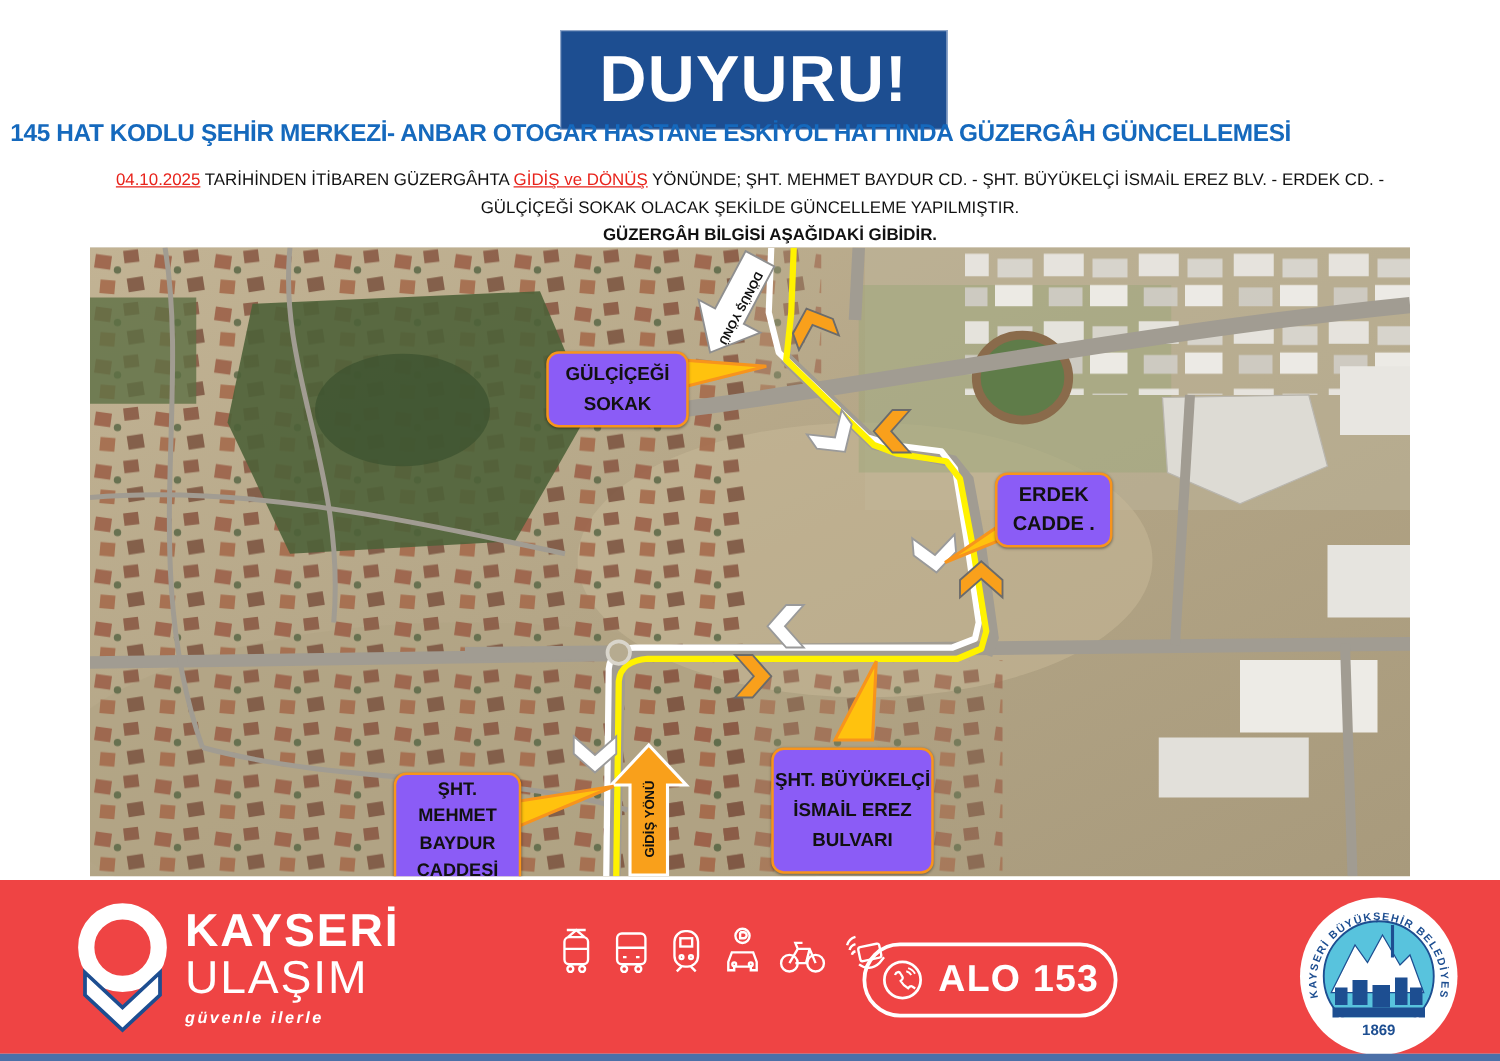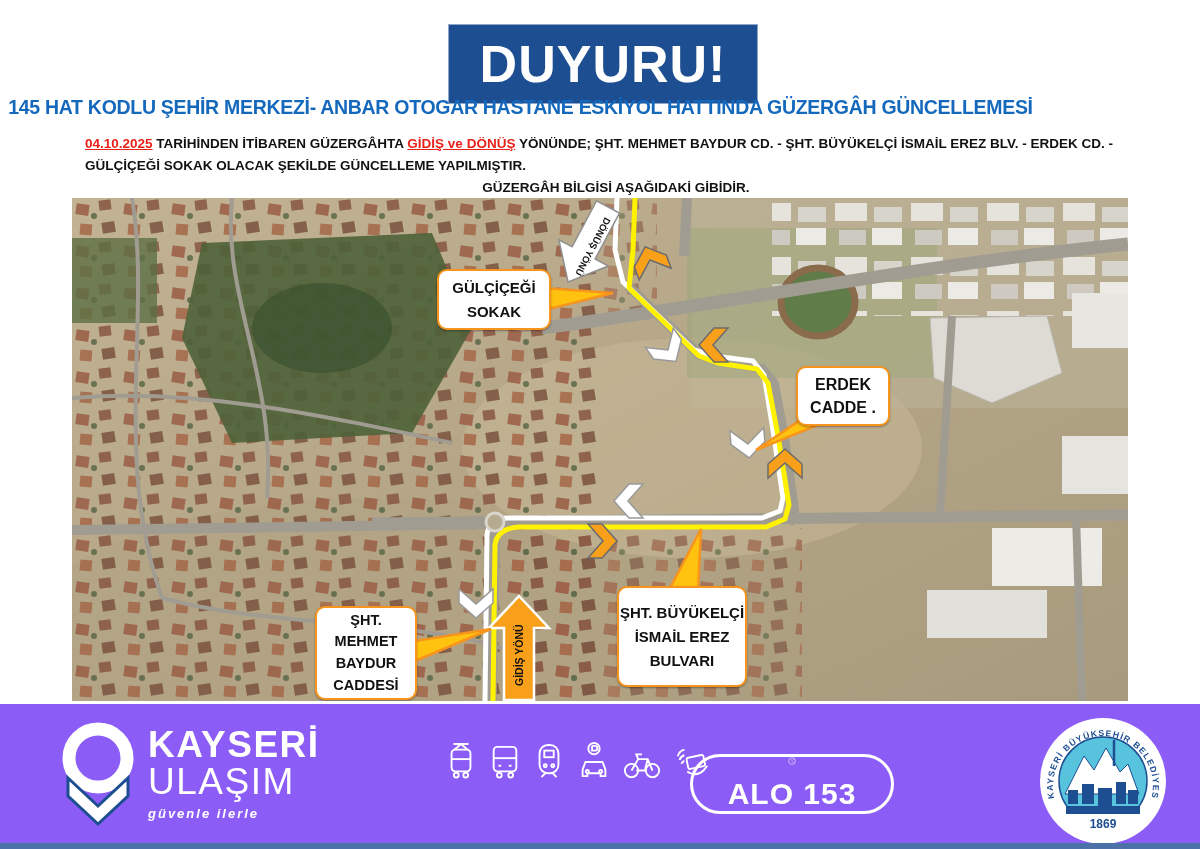--- a/index.html
+++ b/index.html
@@ -5,50 +5,50 @@
   html,body{margin:0;padding:0;background:#ffffff;}
   .poster{position:relative;width:1200px;height:849px;background:#ffffff;overflow:hidden;
           font-family:"Liberation Sans",sans-serif;}
 
   
   .banner{position:absolute;left:448px;top:24px;width:308px;height:78px;background:#1d4e91;
           border:1px solid #8fa6c9;display:flex;align-items:center;justify-content:center;}
   .banner span{color:#ffffff;font-size:52px;font-weight:800;letter-spacing:1px;}
   .title{position:absolute;left:0;top:96px;width:1041px;text-align:center;color:#1569bd;
          font-size:19.5px;font-weight:800;letter-spacing:-0.3px;}
-  .detail{position:absolute;left:85px;top:133px;width:1030px;color:#111111;
-          font-size:13.5px;font-weight:700;line-height:1.6;}
+  .detail{position:absolute;left:85px;top:133px;width:1030px;text-align:center;color:#111111;
+          font-size:13.5px;font-weight:400;line-height:1.6;}
   .red-ul{color:#e8221a;text-decoration:underline;}
   .subtitle{position:absolute;left:0;top:180px;width:1200px;text-align:center;color:#111111;
             font-size:13.5px;font-weight:800;margin-left:16px;}
 
   
   .map{position:absolute;left:72px;top:198px;width:1056px;height:503px;overflow:hidden;background:#b4a687;}
   .map svg.base{position:absolute;left:0;top:0;}
-  .bubble{position:absolute;background:#ffffff;border:2.5px solid #f7941d;border-radius:10px;
+  .bubble{position:absolute;background:#8b5cf6;border:2.5px solid #f7941d;border-radius:10px;
           display:flex;align-items:center;justify-content:center;text-align:center;
-          color:#111111;font-weight:800;z-index:4;box-shadow:0 1px 2px rgba(0,0,0,.35);}
+          color:#111111;font-weight:800;z-index:4;box-shadow:0 1px 2px rgba(0,0,0,.35);margin-top:12px;}
   .b1{left:365px;top:71px;width:110px;height:57px;font-size:15px;line-height:1.6;}
   .b2{left:724px;top:168px;width:90px;height:56px;font-size:16px;line-height:1.45;}
   .b3{left:243px;top:408px;width:98px;height:90px;font-size:14.5px;line-height:1.5;}
   .b4{left:545px;top:388px;width:126px;height:97px;font-size:15px;line-height:1.6;}
 
   
-  .footer{position:absolute;left:0;top:704px;width:1200px;height:139px;background:#8b5cf6;}
+  .footer{position:absolute;left:0;top:704px;width:1200px;height:139px;background:#ef4444;}
   .footer-strip{position:absolute;left:0;top:843px;width:1200px;height:6px;background:#4c70a8;}
   .pin{position:absolute;left:48px;top:14px;}
   .brand{position:absolute;left:148px;top:22px;width:200px;color:#ffffff;}
   .brand .l1{font-size:37px;font-weight:800;letter-spacing:1.5px;line-height:1.0;}
   .brand .l2{font-size:37px;font-weight:400;letter-spacing:1.5px;line-height:1.0;}
   .brand .tag{margin-top:6px;text-align:left;font-size:13px;font-style:italic;font-weight:700;letter-spacing:2px;}
   .icons-row{position:absolute;left:444px;top:36px;display:flex;gap:10px;}
   .website{position:absolute;left:420px;top:86px;width:280px;text-align:center;color:#ffffff;
            font-size:21px;font-weight:800;}
   .alo{position:absolute;left:690px;top:50px;width:198px;height:54px;border:3px solid #ffffff;
-       border-radius:999px;display:flex;align-items:center;justify-content:center;gap:12px;color:#ffffff;flex-direction:column;}
+       border-radius:999px;display:flex;align-items:center;justify-content:center;gap:12px;color:#ffffff;}
   .alo .num{font-size:30px;font-weight:800;letter-spacing:1px;}
   .seal{position:absolute;left:1038px;top:12px;}
 </style>
 </head>
 <body>
 
 <div class="poster">
 
   <div class="banner">
     <span>DUYURU!</span>

